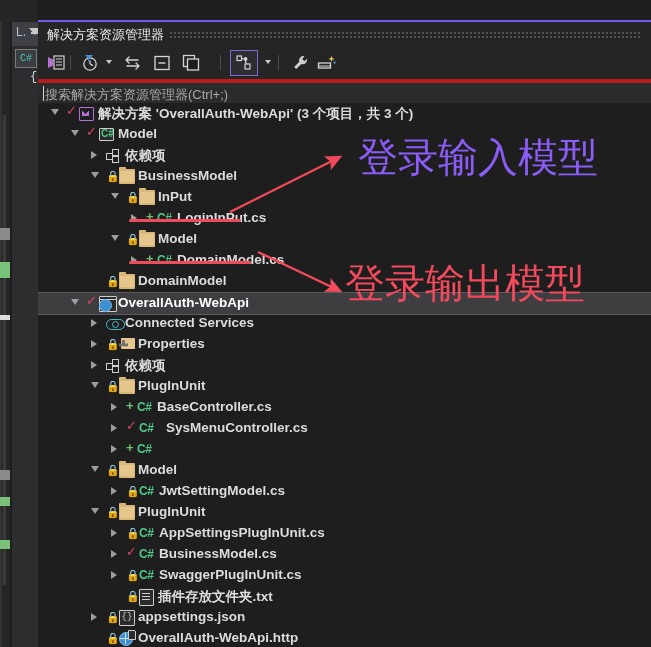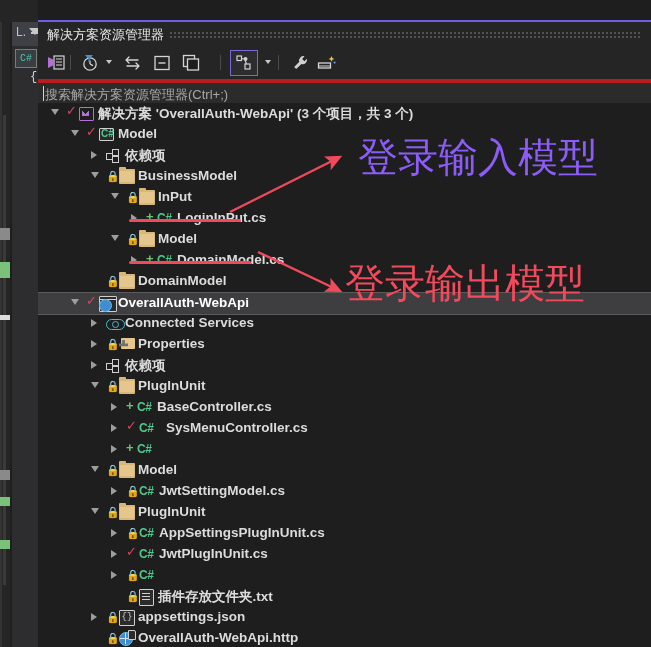--- a/index.html
+++ b/index.html
@@ -361,26 +361,27 @@
         <div class="row" style="top: 420px;">
           <div class="exp collapsed" style="left: 73px;"></div>
           <div class="badge lock" style="left: 88px; font-size: 11px;">🔒</div>
           <div class="ic ic-cs" style="width: 17px; left: 101px;">C#</div>
           <div class="lbl" style="left: 121px;">AppSettingsPlugInUnit.cs</div>
         </div>
         <div class="row" style="top: 441px;">
           <div class="exp collapsed" style="left: 73px;"></div>
           <div class="badge check" style="left: 88px;">✓</div>
           <div class="ic ic-cs" style="width: 17px; left: 101px;">C#</div>
-          <div class="lbl" style="left: 121px;">JwtPlugInUnit.cs</div>
+          <div class="lbl" style="left: 121px;">BusinessModel.cs</div>
         </div>
         <div class="row" style="top: 462px;">
           <div class="exp collapsed" style="left: 73px;"></div>
           <div class="badge lock" style="left: 88px; font-size: 11px;">🔒</div>
           <div class="ic ic-cs" style="width: 17px; left: 101px;">C#</div>
+          <div class="lbl" style="left: 121px;">SwaggerPlugInUnit.cs</div>
         </div>
         <div class="row" style="top: 483px;">
           <div class="badge lock" style="left: 88px; font-size: 11px;">🔒</div>
           <div class="ic ic-txt" style="left: 101px;">
             <i style="top:3px"></i>
             <i style="top:6px"></i>
             <i style="top:9px"></i>
           </div>
           <div class="lbl" style="left: 120px;">插件存放文件夹.txt</div>
         </div>

